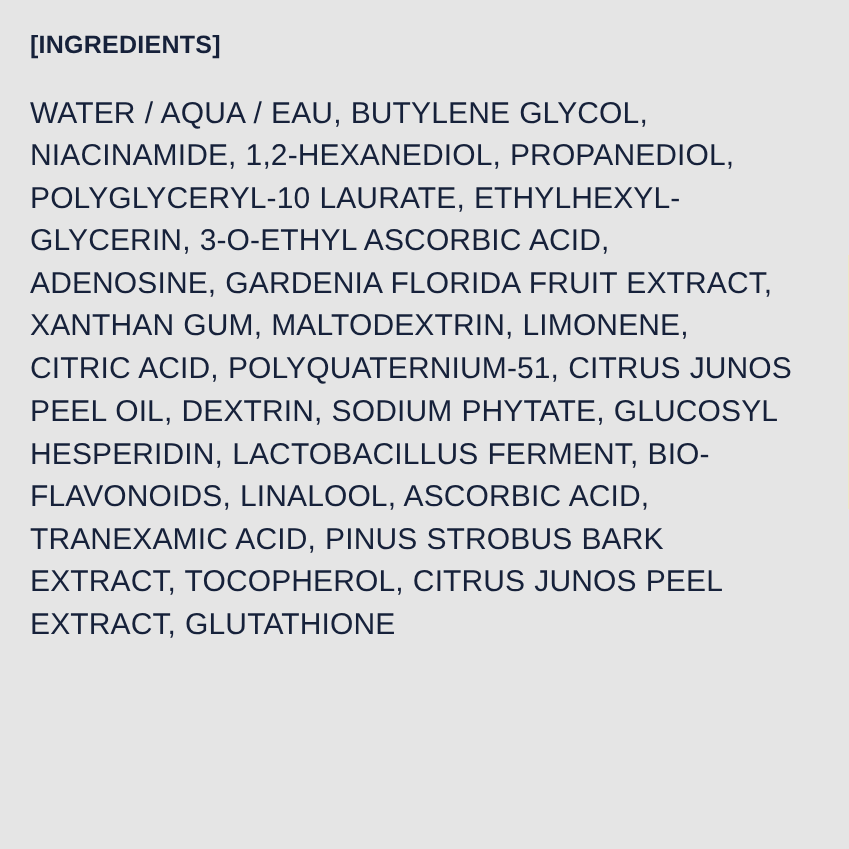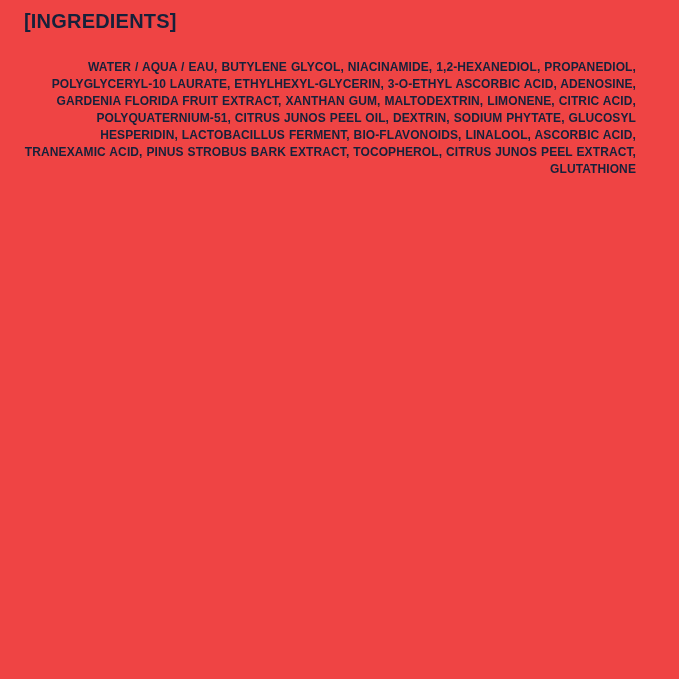--- a/index.html
+++ b/index.html
@@ -11,41 +11,40 @@
     height: 679px;
     background: #faee8e;
     font-family: "Liberation Sans", sans-serif;
     overflow: hidden;
   }
   .page {
     position: relative;
     width: 679px;
     height: 679px;
     box-sizing: border-box;
-    padding: 9px 24px 24px 24px;
-    background: #ef4444;
+    padding: 24px 24px 24px 24px;
+    background: #e5e5e5;
   }
   .heading {
     color: #16213a;
     font-size: 20px;
     font-weight: 700;
     letter-spacing: 0.2px;
     line-height: 1.2;
     margin: 0 0 26px 0;
   }
   .ingredients-body {
     color: #16213a;
-    font-size: 12px;
-    font-weight: 700;
+    font-size: 24px;
+    font-weight: 400;
     line-height: 1.42;
     letter-spacing: 0.1px;
     max-width: 612px;
     white-space: pre-wrap;
     word-spacing: 0.5px;
-    text-align: right;
   }
 </style>
 </head>
 <body>
 
 <div class="page">
   <h1 class="heading">[INGREDIENTS]</h1>
   <p class="ingredients-body">WATER / AQUA / EAU, BUTYLENE GLYCOL, NIACINAMIDE, 1,2-HEXANEDIOL, PROPANEDIOL, POLYGLYCERYL-10 LAURATE, ETHYLHEXYL-GLYCERIN, 3-O-ETHYL ASCORBIC ACID, ADENOSINE, GARDENIA FLORIDA FRUIT EXTRACT, XANTHAN GUM, MALTODEXTRIN, LIMONENE, CITRIC ACID, POLYQUATERNIUM-51, CITRUS JUNOS PEEL OIL, DEXTRIN, SODIUM PHYTATE, GLUCOSYL HESPERIDIN, LACTOBACILLUS FERMENT, BIO-FLAVONOIDS, LINALOOL, ASCORBIC ACID, TRANEXAMIC ACID, PINUS STROBUS BARK EXTRACT, TOCOPHEROL, CITRUS JUNOS PEEL EXTRACT, GLUTATHIONE</p>
 </div>
 

